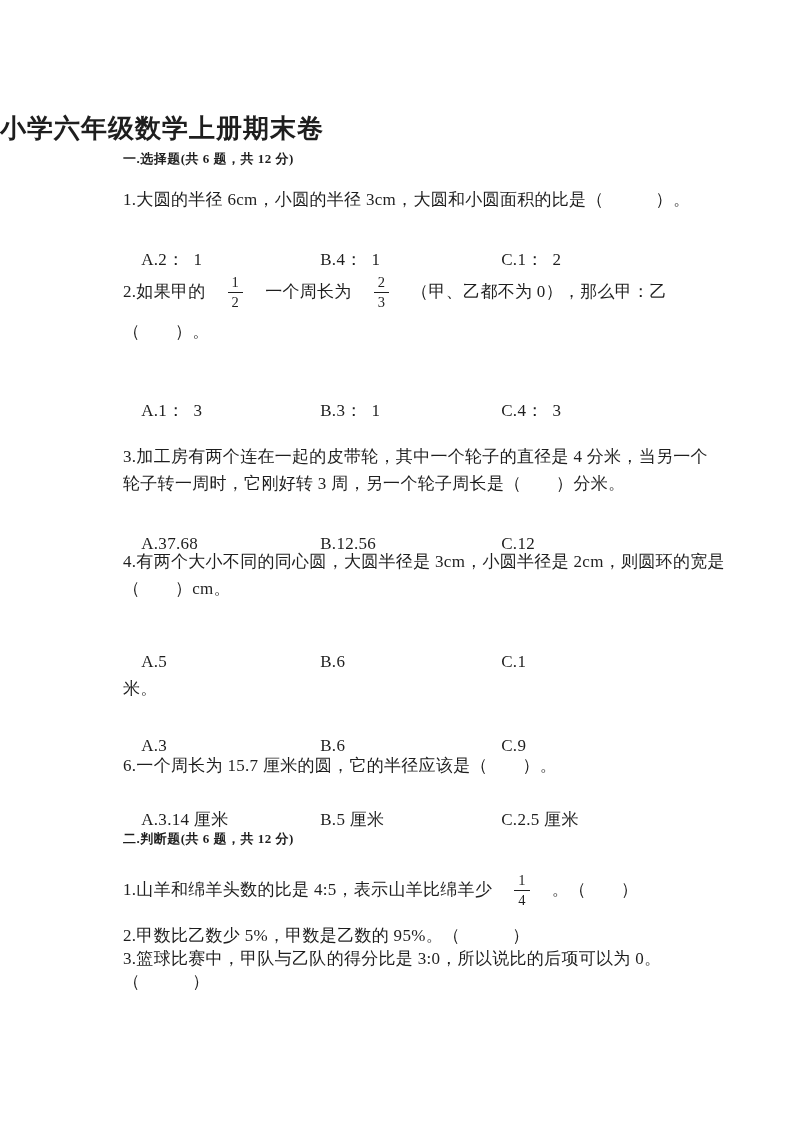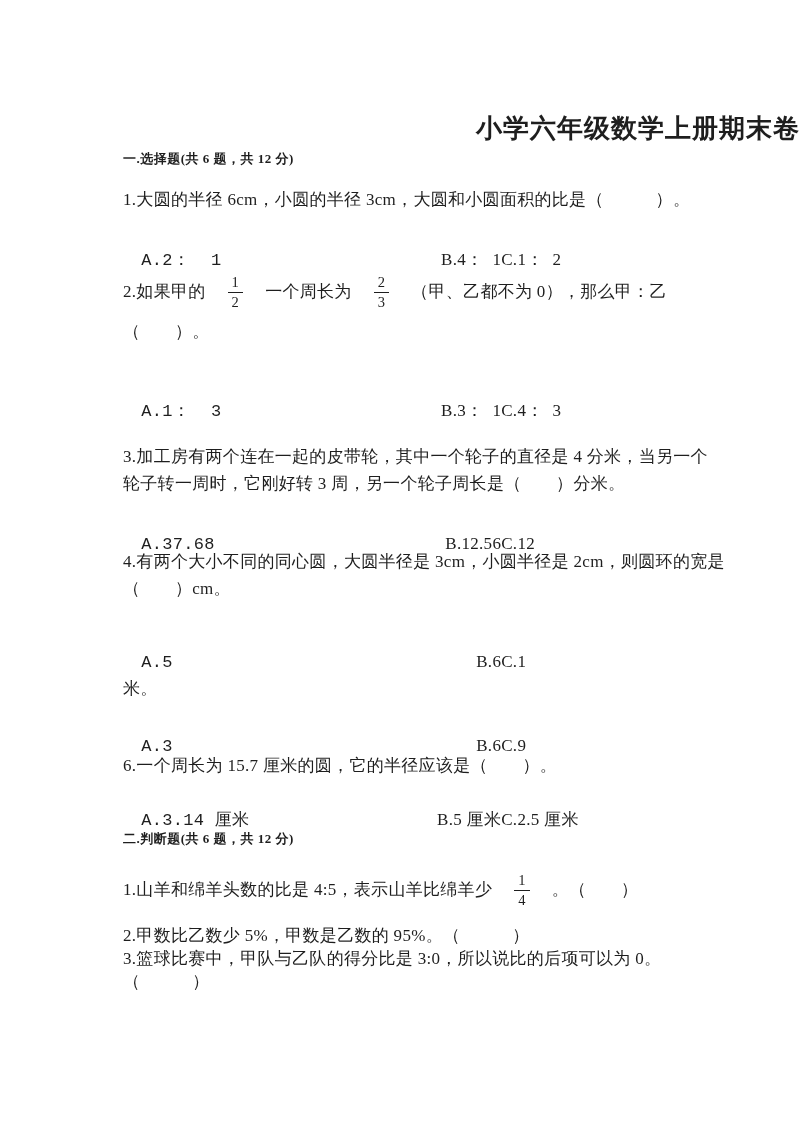--- a/index.html
+++ b/index.html
@@ -10,41 +10,41 @@
     background: #ffffff;
     font-family: "Liberation Serif", "DejaVu Serif", serif;
     color: #1e1e1e;
     overflow: hidden;
   }
   .doc-title {
     position: absolute;
     top: 94px;
     left: 0;
     width: 100%;
-    text-align: right;
+    text-align: left;
     font-size: 26px;
     font-weight: bold;
     letter-spacing: 1px;
     white-space: pre;
   }
   .line {
     position: absolute;
     left: 123px;
     font-size: 17px;
     line-height: 22px;
     white-space: pre;
     letter-spacing: 0.3px;
   }
   .sec-heading {
     font-weight: bold;
     font-size: 13px;
     letter-spacing: 0.5px;
   }
-  .opt-row .col-a { display: inline-block; width: 179px; white-space: pre; font-family: Liberation Mono, monospace; }
-  .opt-row .col-b { display: inline-block; width: 181px; white-space: pre; text-align: right; }
+  .opt-row .col-a { display: inline-block; width: 179px; white-space: pre; }
+  .opt-row .col-b { display: inline-block; width: 181px; white-space: pre; }
   .opt-row .col-c { display: inline-block; white-space: pre; text-align: right; }
   .frac-line {
     display: flex;
     align-items: center;
     height: 46px;
   }
   .frac {
     display: inline-flex;
     flex-direction: column;
     align-items: center;

